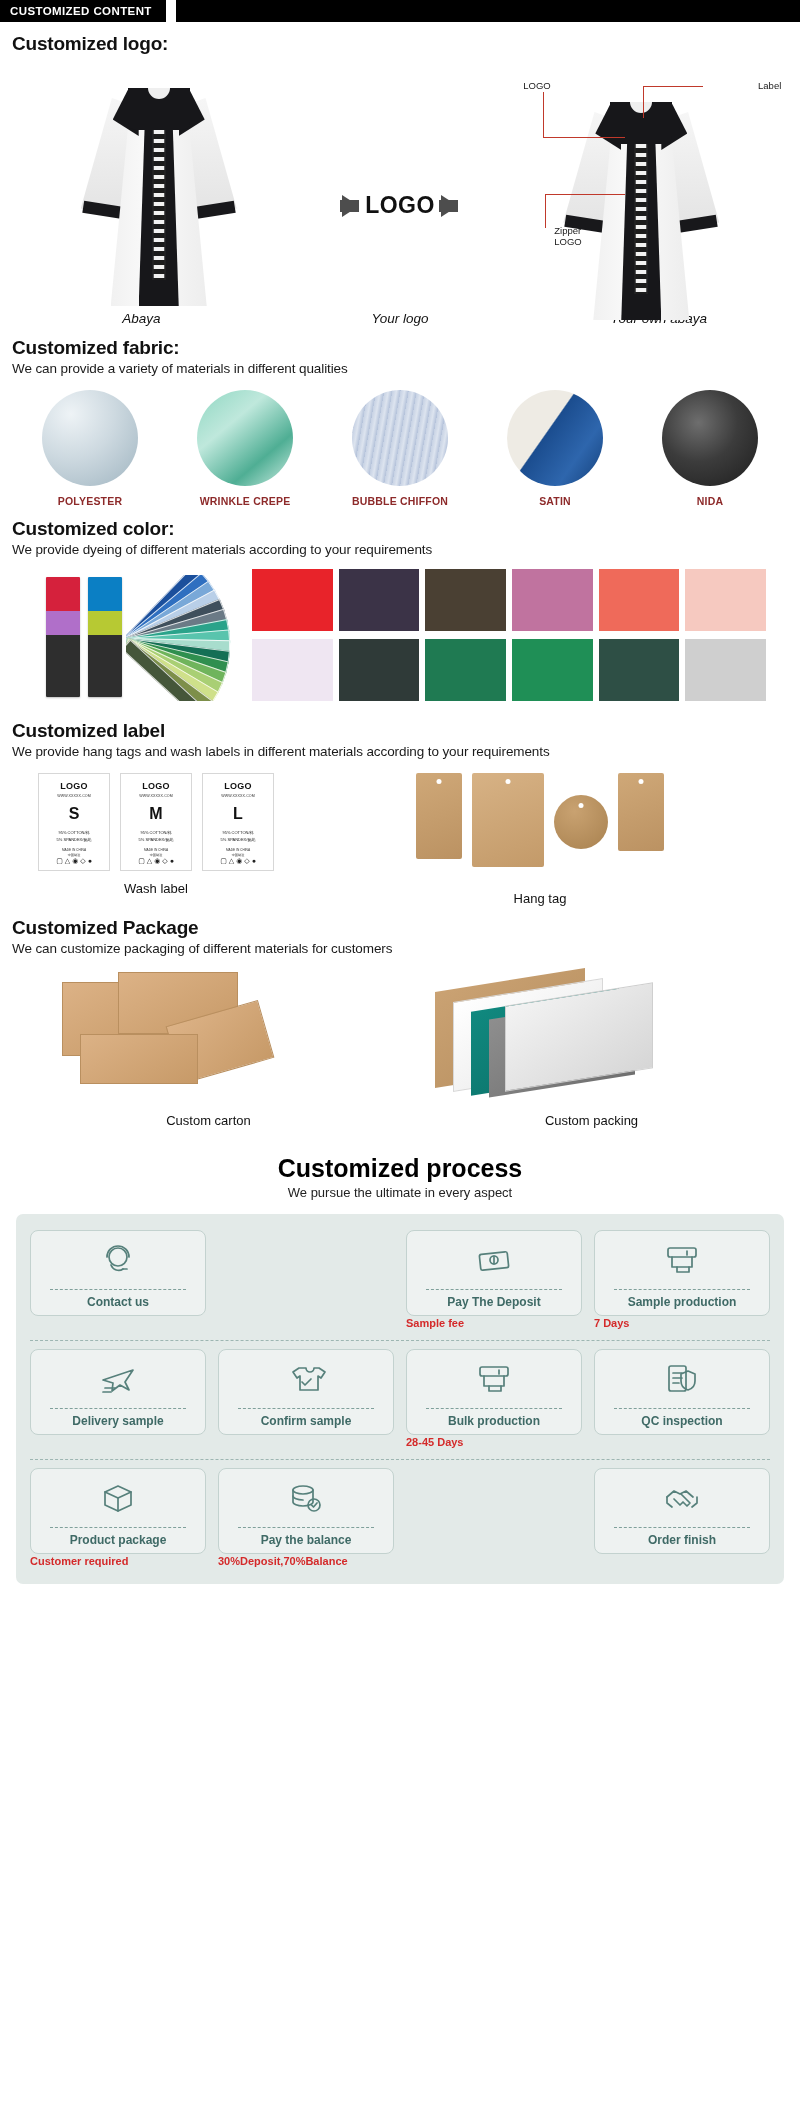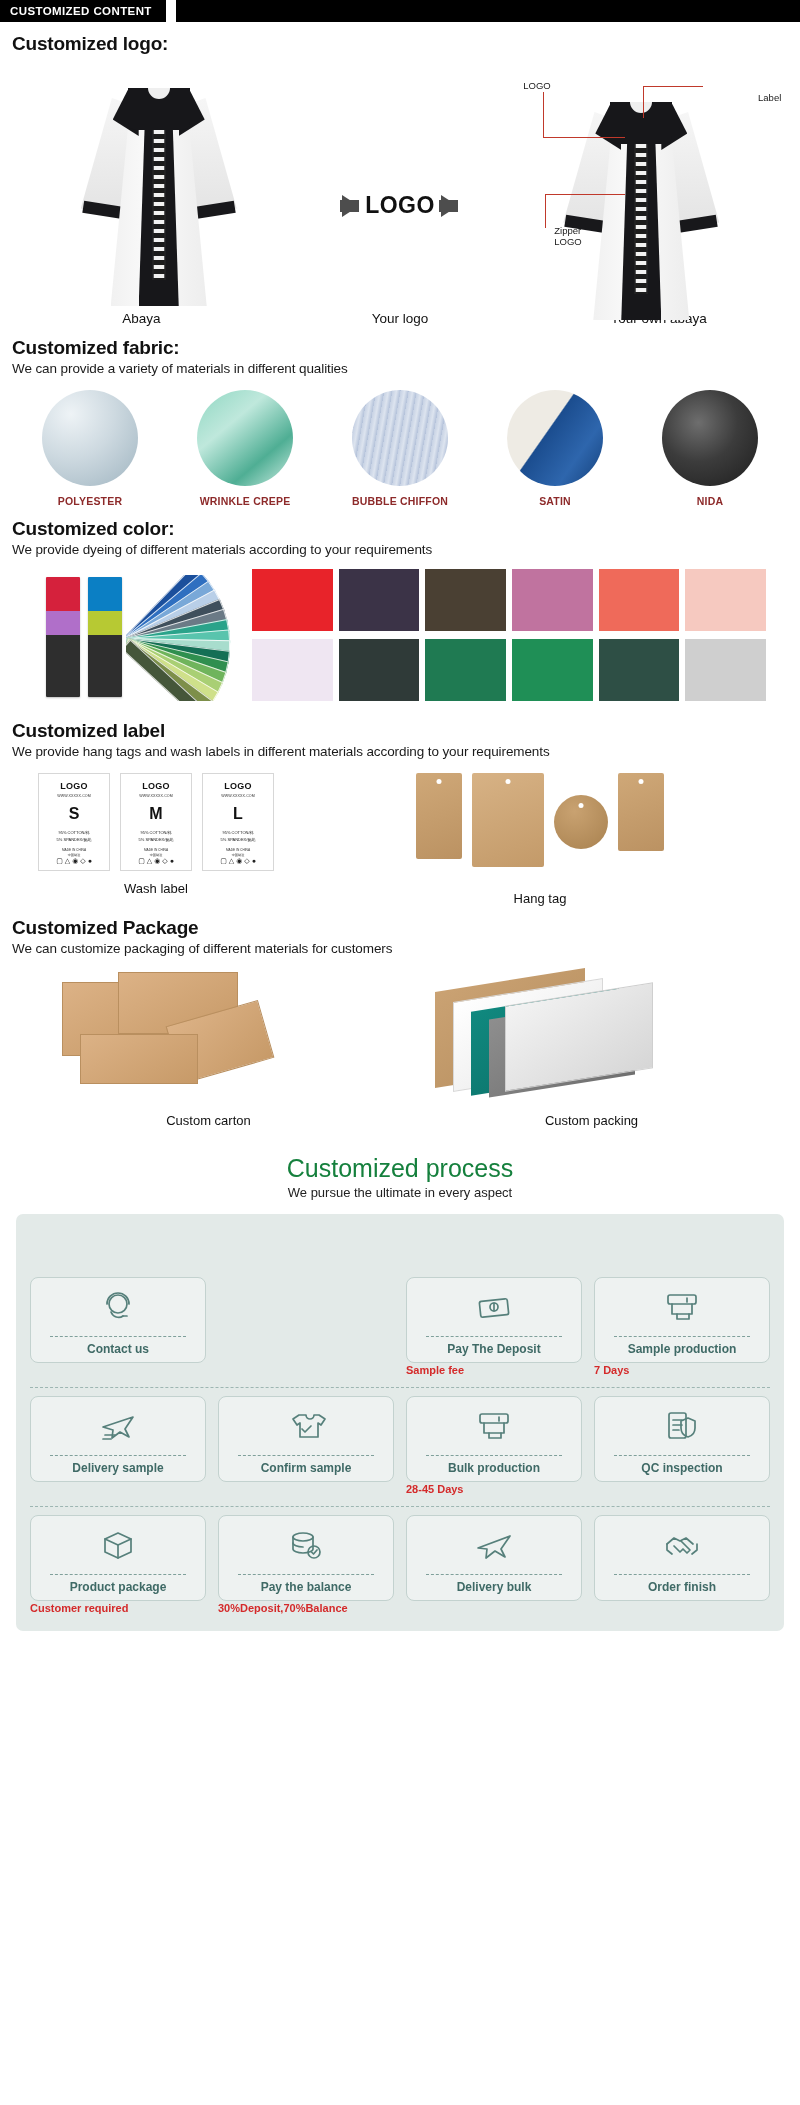--- a/index.html
+++ b/index.html
@@ -110,21 +110,21 @@
     position: relative;
   }
   .arrow::before {
     content: ""; position: absolute; left: -19px; top: -6px;
     width: 19px; height: 12px; background: #4d4d4d;
   }
   .arrow-label { font-size: 23px; font-weight: bold; color: #111; letter-spacing: .5px; }
 
   .caption-row { display: flex; margin-top: 2px; }
   .caption {
-    flex: 1; text-align: center; font-size: 13.5px; color: #111;
+    flex: 1; text-align: center; font-size: 13.5px; color: #111; font-style: italic;
   }
 
   
   .ann { position: absolute; font-size: 9.5px; color: #1a1a1a; white-space: nowrap; }
   .ann-line { position: absolute; background: #c0392b; }
 
   
   .fabric-row { display: flex; justify-content: space-between; margin-top: 14px; padding: 0 22px; }
   .fabric-item { width: 112px; text-align: center; }
   .fab-circle {
@@ -194,27 +194,27 @@
 
   
   .pack-row { display: flex; margin-top: 12px; padding: 0 10px; gap: 10px; }
   .pack-col { flex: 1; }
   .carton-art { height: 135px; position: relative; }
   .box { position: absolute; background: linear-gradient(150deg,#dcb286,#c79a68);
          border: 1px solid #b98f5f; }
   .pkbox { position: absolute; }
 
   
-  .proc-title { text-align: center; font-size: 25px; font-weight: normal; margin-top: 26px; color: #15803d; }
+  .proc-title { text-align: center; font-size: 25px; font-weight: bold; margin-top: 26px; color: #000000; }
   .proc-sub { text-align: center; font-size: 13px; margin-top: 2px; color: #222; }
   .proc-panel {
     margin: 14px 16px 20px; background: #e3eae8; border-radius: 7px;
     padding: 16px 14px 16px; position: relative;
   }
-  .proc-grid { display: flex; flex-direction: column; gap: 8px; margin-top: 47px; }
+  .proc-grid { display: flex; flex-direction: column; gap: 8px; }
   .proc-line { display: flex; gap: 12px; }
   .proc-cell { flex: 1; }
   .proc-card {
     background: #eef2f1; border: 1px solid #c3d2cf; border-radius: 8px;
     height: 86px; display: flex; flex-direction: column;
     align-items: center; justify-content: flex-end; padding-bottom: 6px;
   }
   .proc-ico { flex: 1; display: flex; align-items: center; justify-content: center; }
   .proc-ico svg { width: 42px; height: 42px; stroke: #56807b; fill: none; stroke-width: 1.7; }
   .proc-dash { width: 78%; border-top: 1px dashed #7fa09b; margin-bottom: 5px; }
@@ -273,21 +273,21 @@
           <div class="ab-panel"></div>
           <div class="ab-yoke"></div>
           <div class="ab-neck"></div>
           <div class="ab-placket"></div>
         </div>
 
         <span class="ann" style="left:-8px; top:6px;">LOGO</span>
         <div class="ann-line" style="left:12px; top:18px; width:1px; height:46px;"></div>
         <div class="ann-line" style="left:12px; top:63px; width:82px; height:1px;"></div>
 
-        <span class="ann" style="right:-30px; top:18px;">Label</span>
+        <span class="ann" style="right:-30px; top:6px;">Label</span>
         <div class="ann-line" style="left:112px; top:12px; width:60px; height:1px;"></div>
         <div class="ann-line" style="left:112px; top:12px; width:1px; height:32px;"></div>
 
         <span class="ann" style="left:-6px; top:152px; line-height:1.15;margin-left:29px;">
           <span>Zipper</span><br>
           <span>LOGO</span>
         </span>
         <div class="ann-line" style="left:14px; top:120px; width:1px; height:34px;"></div>
         <div class="ann-line" style="left:14px; top:120px; width:80px; height:1px;"></div>
       </div>
@@ -639,29 +639,20 @@
                     <circle cx="29" cy="28" r="6"></circle>
                     <path d="M26.5 28l2 2 3.5-4"></path>
                   </svg>
                 </div>
                 <div class="proc-dash"></div>
                 <div class="proc-name">Pay the balance</div>
               </div>
               <div class="proc-note">30%Deposit,70%Balance</div>
             </div>
             <div class="proc-cell">
-              <div class="proc-card">
-                <div class="proc-ico">
-                  <svg viewBox="0 0 42 42" stroke-linecap="round" stroke-linejoin="round">
-                    <path d="M5 24l32-12-9 13 4 8-10-6-9 7 1-9z"></path>
-                  </svg>
-                </div>
-                <div class="proc-dash"></div>
-                <div class="proc-name">Delivery bulk</div>
-              </div>
               <div class="proc-note blank">&nbsp;</div>
             </div>
             <div class="proc-cell">
               <div class="proc-card">
                 <div class="proc-ico">
                   <svg viewBox="0 0 42 42" stroke-linecap="round" stroke-linejoin="round">
                     <path d="M6 20l7-6 6 3 6-3 7 6"></path>
                     <path d="M13 22l6 6 3-3 4 4 3-3-9-9"></path>
                     <path d="M6 20v6l5 4"></path>
                     <path d="M36 20v6l-5 4"></path>

